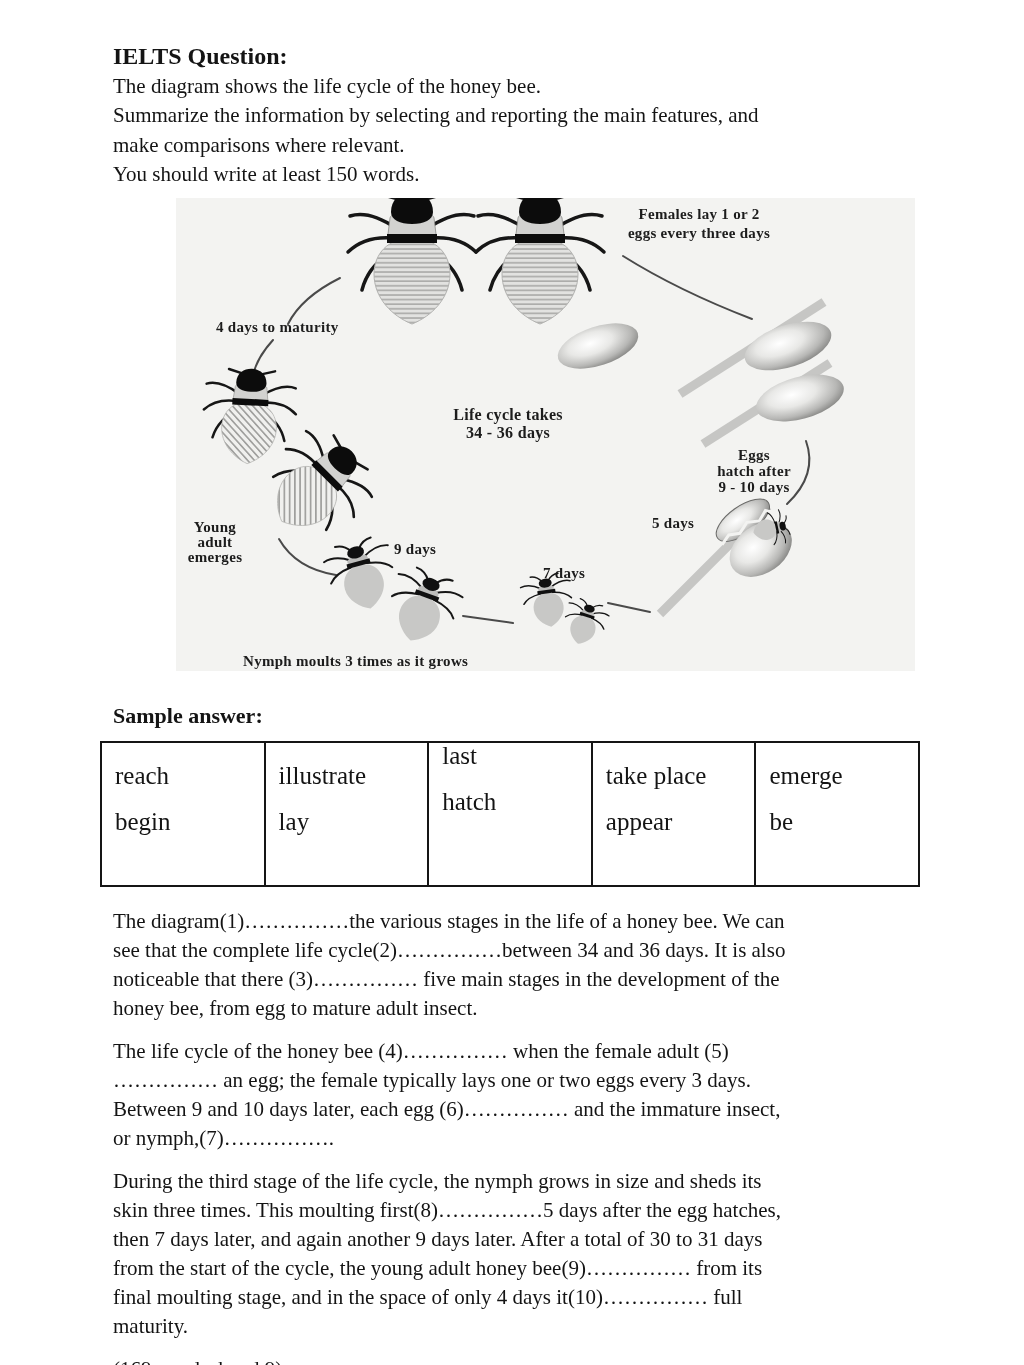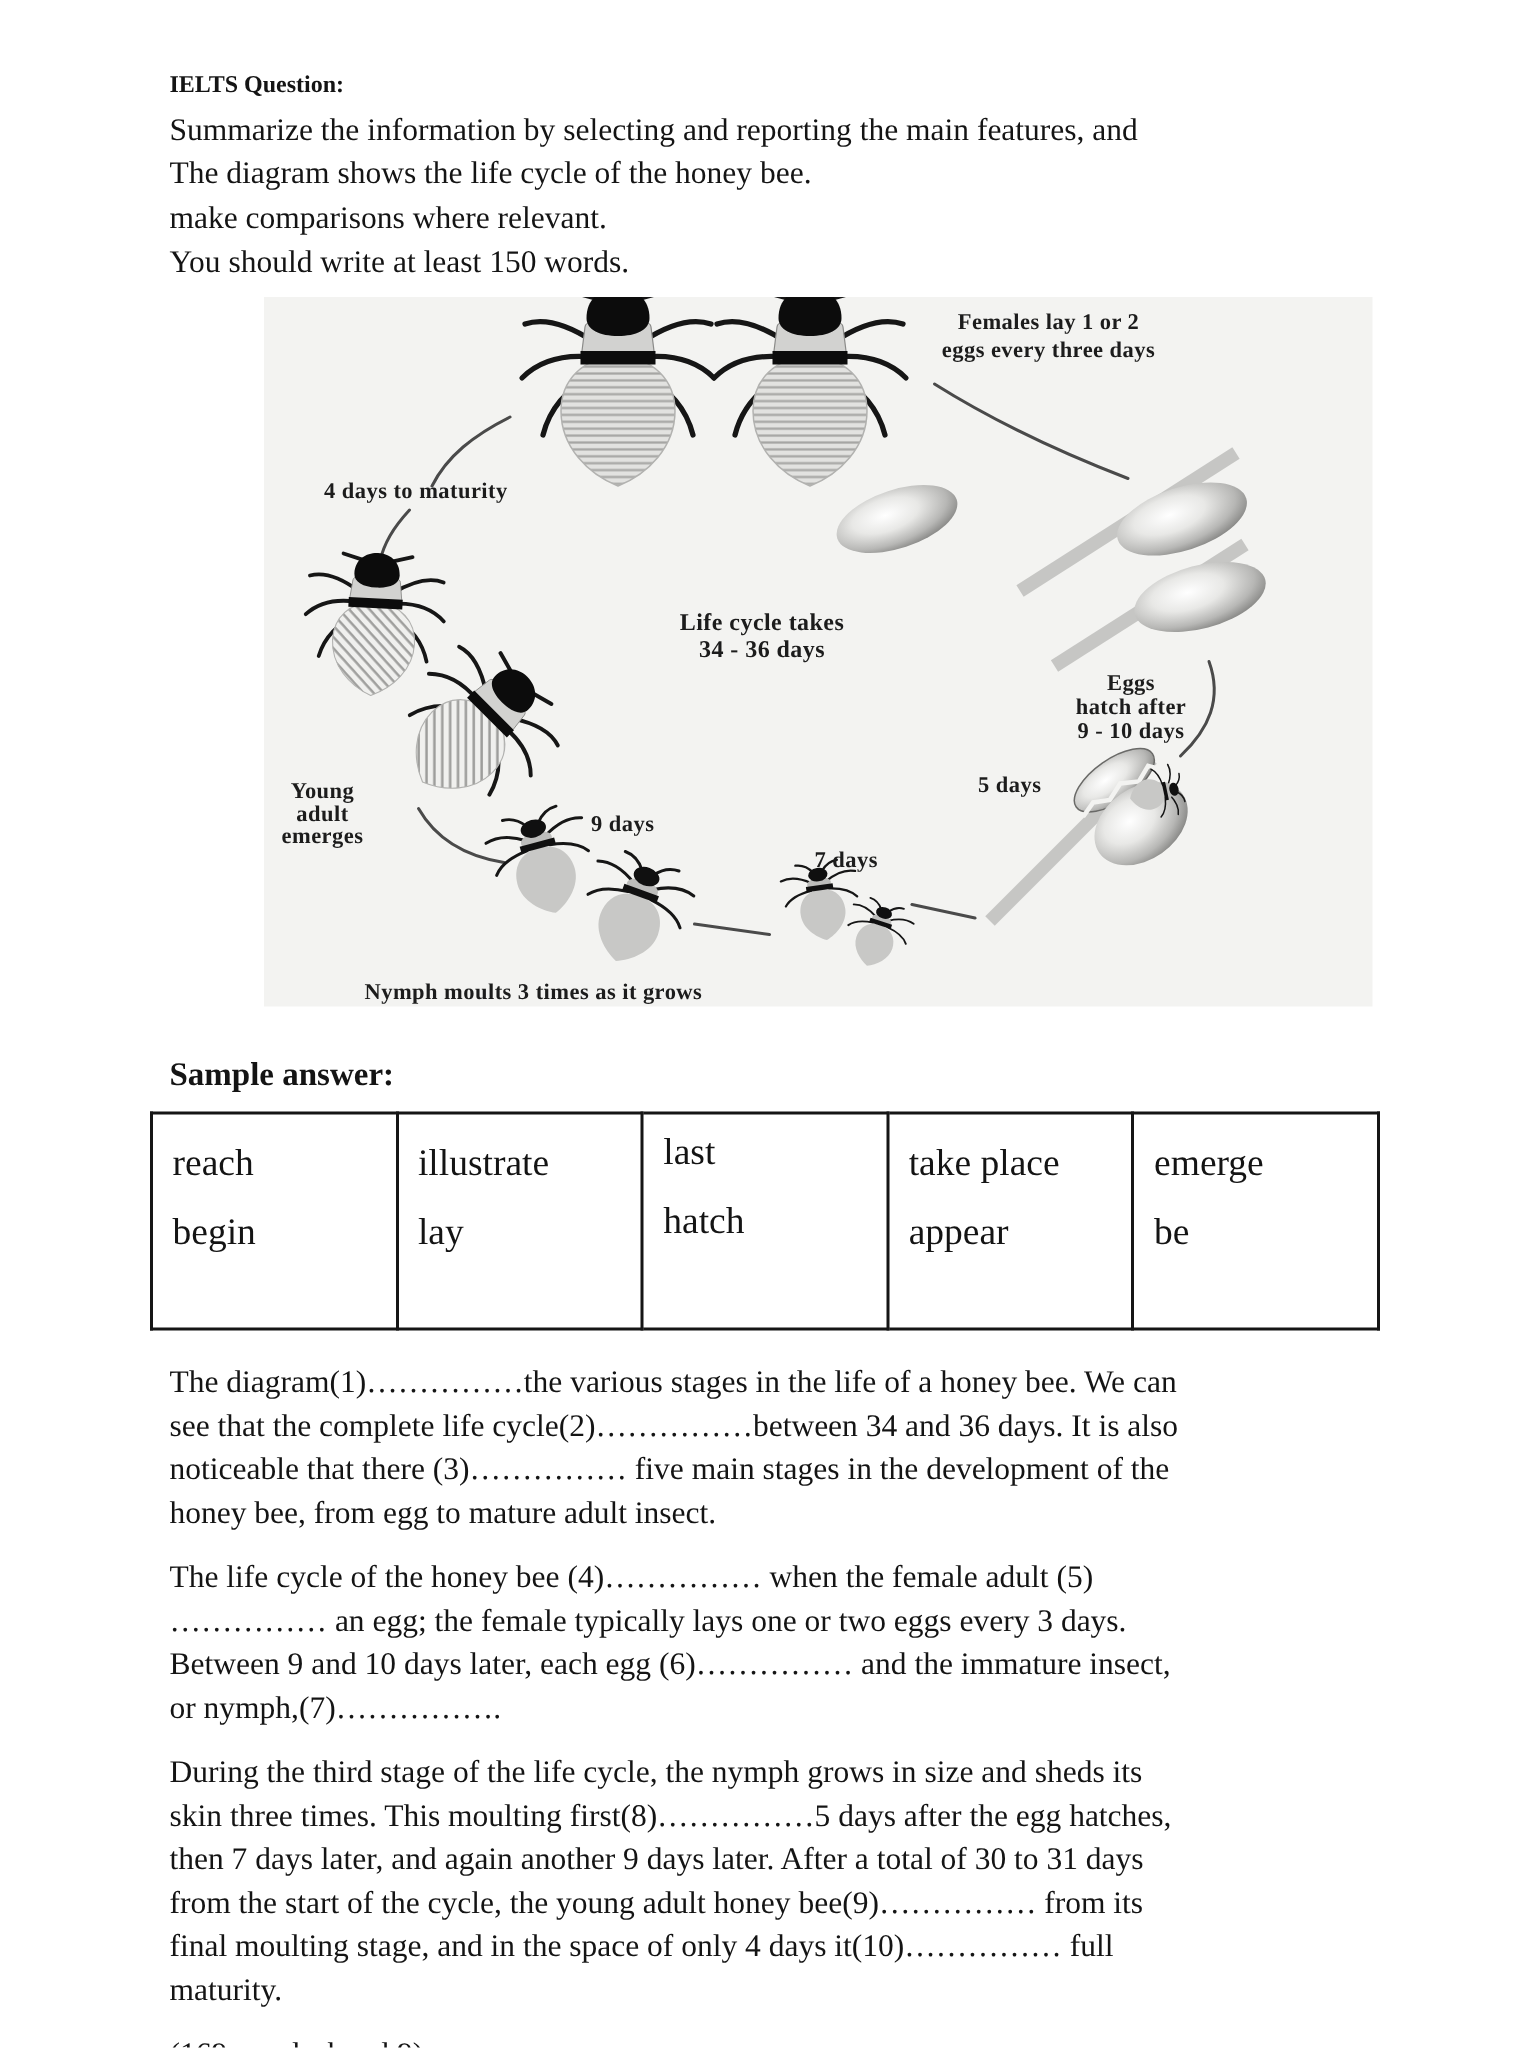--- a/index.html
+++ b/index.html
@@ -2,21 +2,21 @@
 <html><head>
 <meta charset="utf-8">
 <style>
   html,body{margin:0;padding:0;}
   body{
     width:1024px;height:1365px;background:#ffffff;
     font-family:"Liberation Serif","DejaVu Serif",serif;
     color:#141414;position:relative;overflow:hidden;
   }
   .content{padding:42px 104px 0 113px;}
-  .qheading{font-size:16px;font-weight:bold;line-height:29.5px;}
+  .qheading{font-size:24px;font-weight:bold;line-height:29.5px;}
   .qline,.ln{font-size:21px;line-height:29.5px;white-space:nowrap;}
   .ln{display:block;line-height:29px;}
   
   .diagram{
     margin-left:63px;margin-top:8px;width:739px;height:473px;
     background:#f3f3f1;position:relative;
   }
   .dlbl{font-family:"Liberation Serif","DejaVu Serif",serif;font-weight:bold;
         font-size:15px;fill:#1c1c1c;letter-spacing:.3px;}
   .dlbl-big{font-size:16px;}
@@ -27,34 +27,34 @@
   
   .sheading{font-size:22px;font-weight:bold;margin-top:32px;line-height:26px;}
   table.words{
     border-collapse:collapse;margin-left:-13px;margin-top:12px;
     width:820px;table-layout:fixed;
   }
   table.words td{
     border:2px solid #151515;vertical-align:top;height:122px;
     padding:20px 4px 0 13px;font-size:25px;
   }
-  table.words td.lift{padding-top:13px;}
+  table.words td.lift{padding-top:0;}
   .word{margin:0 0 21px 0;line-height:25px;}
   .para{margin:20px 0 14px 0;}
   .para + .para{margin-top:0;}
   .footer-note{font-size:21px;margin-top:6px;line-height:29px;}
 </style>
 </head>
 <body>
 
 <div class="content">
 
   <div class="qheading">IELTS Question:</div>
+  <div class="qline">The diagram shows the life cycle of the honey bee.</div>
   <div class="qline">Summarize the information by selecting and reporting the main features, and</div>
-  <div class="qline">The diagram shows the life cycle of the honey bee.</div>
   <div class="qline">make comparisons where relevant.</div>
   <div class="qline">You should write at least 150 words.</div>
 
   <div class="diagram">
     <svg width="669" height="473" viewBox="0 0 669 473">
       <defs>
         <pattern id="hst" width="6" height="4.6" patternUnits="userSpaceOnUse">
           <rect width="6" height="4.6" fill="#e2e2e0"></rect>
           <line x1="0" y1="1" x2="6" y2="1" stroke="#a6a6a4" stroke-width="1.5"></line>
         </pattern>

